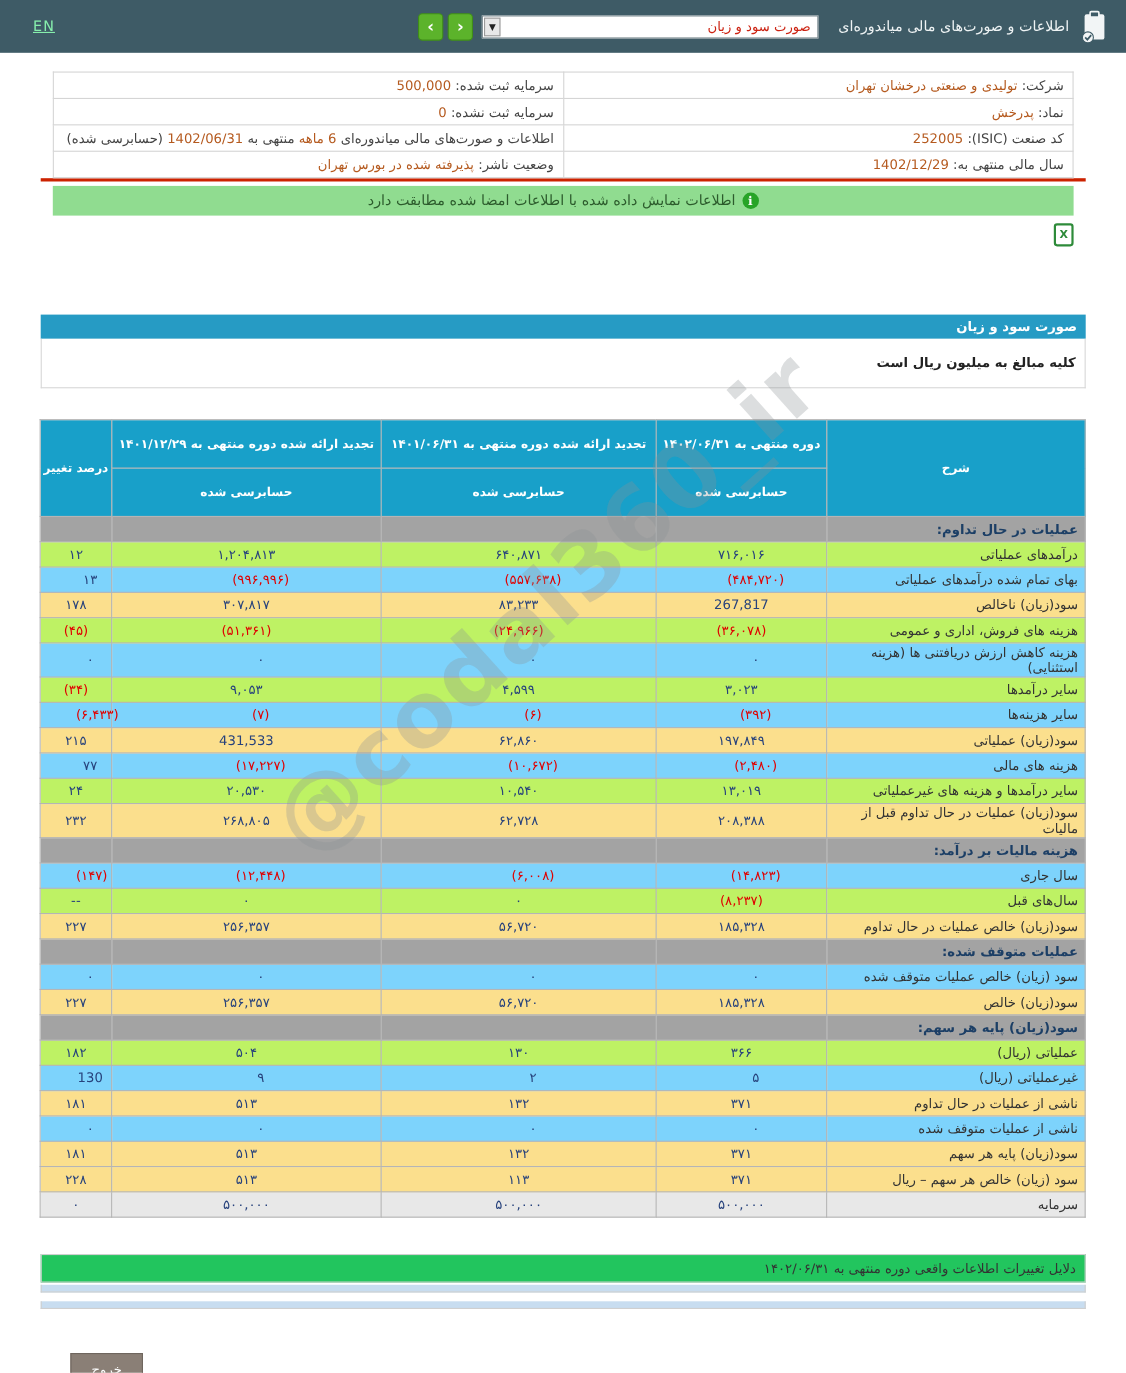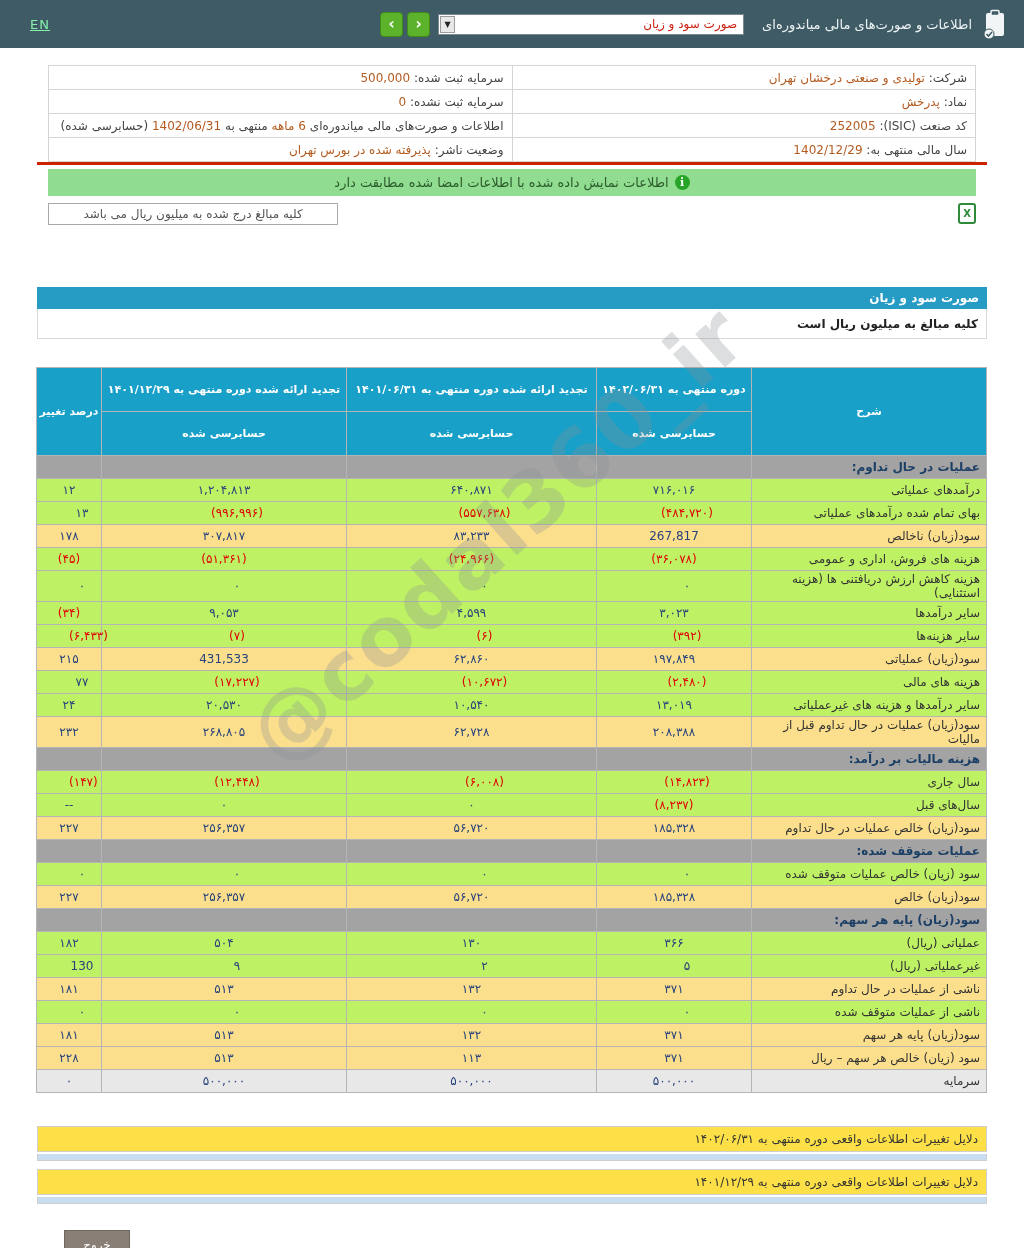--- a/index.html
+++ b/index.html
@@ -70,54 +70,54 @@
     border:1px solid #aaa; background:#fff; font-size:12px; color:#555;
     padding:3px 14px; min-width:290px; text-align:center;
   }
   
   .stmt-head { margin-top:62px; }
   .stmt-title {
     height:22px; background:#269bc4; color:#fff; font-size:12px; font-weight:bold;
     display:flex; align-items:center; padding:0 8px;
   }
   .stmt-sub {
-    height:30px; background:#fff; border:1px solid #d8d8d8; border-top:none;
+    height:45px; background:#fff; border:1px solid #d8d8d8; border-top:none;
     display:flex; align-items:center; padding:0 8px; font-size:12px; font-weight:bold; color:#222;
   }
   
   .tbl-wrap { position:relative; margin-top:28px; }
   table.stmt { width:950px; border-collapse:collapse; table-layout:fixed; font-size:12px; }
   table.stmt th, table.stmt td { border:1px solid #b5b5b5; }
   table.stmt th {
     background:#18a0c9; color:#fff; font-weight:bold; font-size:11px;
     height:44px; white-space:nowrap; overflow:visible; text-align:center; padding:1px 2px;
   }
   table.stmt th.pcth { white-space:normal; line-height:1.25; }
   table.stmt td { height:23px; padding:1px 6px; }
   td.lbl { text-align:right; color:#333; }
   td.val { text-align:center; color:#27427c; direction:ltr; }
   td.val.neg { color:#e00000; }
   tr.row-white td { background:#bef264; }
-  tr.row-blue td { background:#bef264;padding-left:32px; }
+  tr.row-blue td { background:#7dd3fc;padding-left:32px; }
   tr.row-yellow td { background:#fbdf8d; }
   tr.row-gray td { background:#e8e8e8; }
   tr.row-section td { background:#a3a3a3; }
   tr.row-section td.lbl { color:#1c3f66; font-weight:bold; }
   
   .watermark {
     position:absolute; top:120px; left:110px; width:700px; text-align:center;
     transform:rotate(-42deg); transform-origin:center;
     font-size:82px; font-weight:bold; color:rgba(140,145,150,0.30);
     direction:ltr; letter-spacing:2px; pointer-events:none; z-index:5; white-space:nowrap;
   }
   
   .accordions { margin-top:33px; }
   .acc-group { margin-bottom:8px; }
   .acc-bar {
-    height:26px; background:#fde047; border:1px solid #cfcfcf;
+    height:26px; background:#22c55e; border:1px solid #cfcfcf;
     display:flex; align-items:center; padding:0 8px; font-size:12px; color:#333; cursor:pointer;
   }
   .acc-thin { height:7px; background:#c8ddf0; border:1px solid #cfcfcf; border-top:none; margin-top:2px; }
   
   .exit-btn {
     position:absolute; left:64px; top:1230px; width:66px; height:30px;
     background:#8a7f76; border:1px solid #6f665e; color:#fff; font-size:12px;
     font-family:"DejaVu Sans", sans-serif; cursor:pointer;
   }
 </style>
@@ -176,21 +176,20 @@
       </table>
   </div>
 
   <div class="notice">
     <span class="i-icon">i</span>
     <span>اطلاعات نمایش داده شده با اطلاعات امضا شده مطابقت دارد</span>
   </div>
 
   <div class="amounts-row">
     <div class="excel-icon">X</div>
-    <div class="amounts-box">کلیه مبالغ درج شده به میلیون ریال می باشد</div>
   </div>
 
   <div class="stmt-head">
     <div class="stmt-title">صورت سود و زیان</div>
     <div class="stmt-sub">کلیه مبالغ به میلیون ریال است</div>
   </div>
 
   <div class="tbl-wrap">
     <table class="stmt">
       <colgroup>
@@ -408,19 +407,18 @@
     </table>
     <div class="watermark">@codal360_ir</div>
   </div>
 
   <div class="accordions">
       <div class="acc-group">
         <div class="acc-bar">دلایل تغییرات اطلاعات واقعی دوره منتهی به ۱۴۰۲/۰۶/۳۱</div>
         <div class="acc-thin"></div>
       </div>
       <div class="acc-group">
-        <div class="acc-bar">دلایل تغییرات اطلاعات واقعی دوره منتهی به ۱۴۰۱/۱۲/۲۹</div>
         <div class="acc-thin"></div>
       </div>
     </div>
 </div>
 
 <button class="exit-btn">خروج</button>
 
 </body></html>

